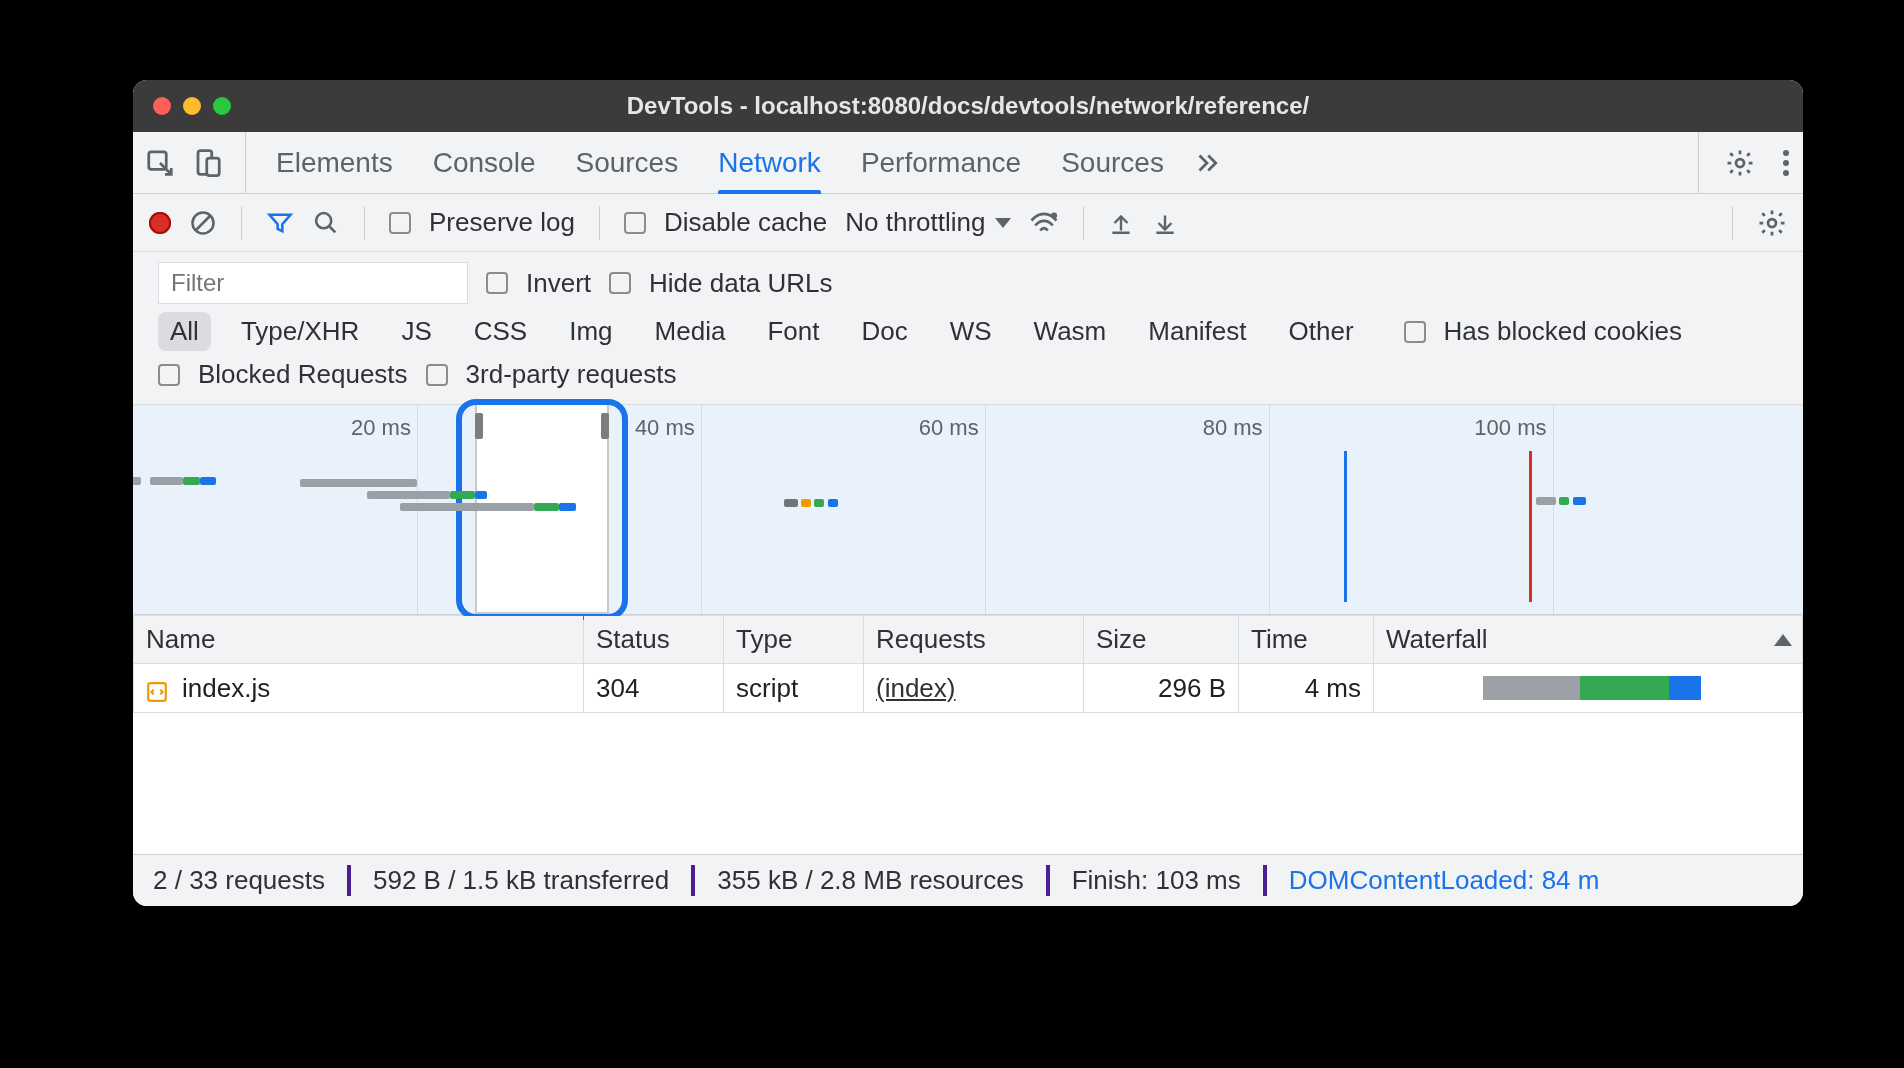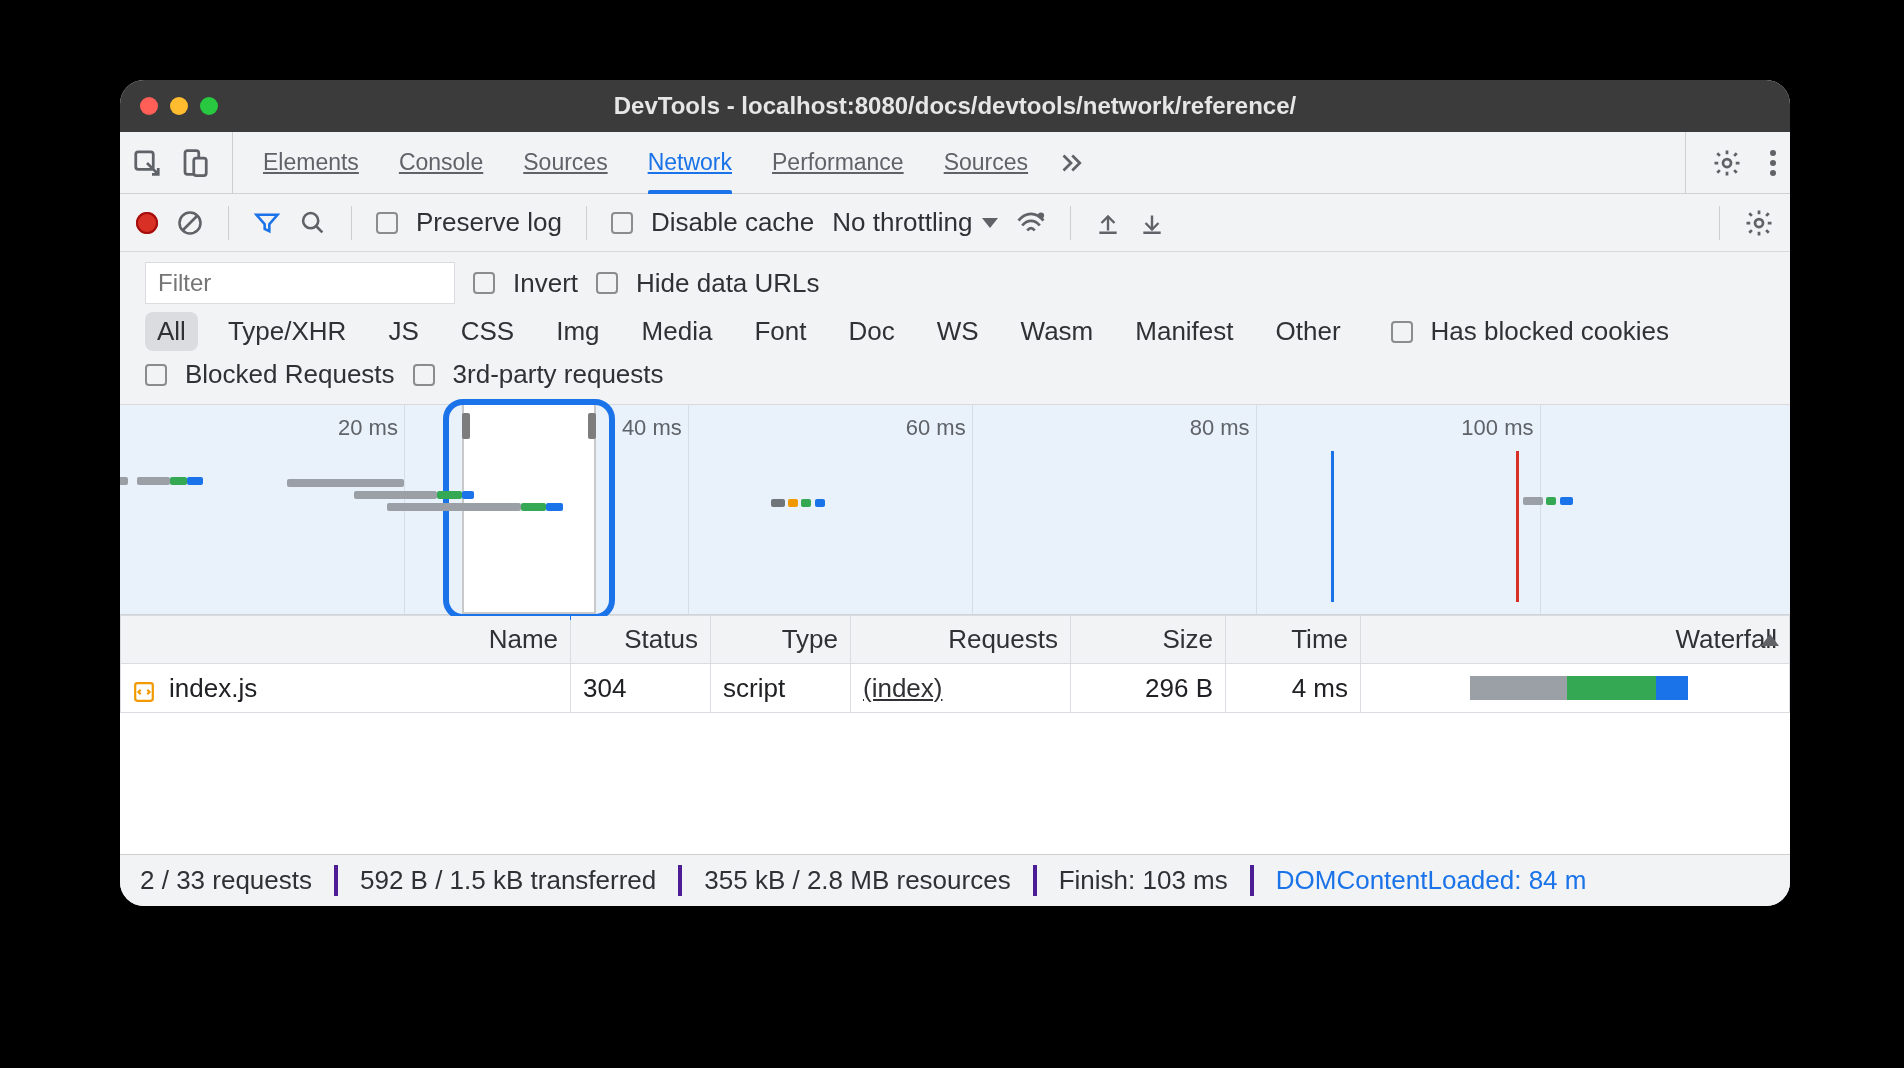--- a/index.html
+++ b/index.html
@@ -1,23 +1,23 @@
 <!DOCTYPE html>
 <html><head>
 <meta charset="utf-8">
 <style>
   * { box-sizing: border-box; margin: 0; padding: 0; font-family: -apple-system, "Helvetica Neue", Arial, sans-serif; }
   html, body { width: 1904px; height: 1068px; background: #000; overflow: hidden; }
 
   .window {
     position: absolute;
-    left: 120px; top: 80px;
+    left: 133px; top: 80px;
     width: 1670px; height: 826px;
     background: #fff;
-    border-radius: 24px;
+    border-radius: 14px;
     overflow: hidden;
     box-shadow: 0 30px 80px rgba(0,0,0,.6);
     font-size: 28px;
     color: #202124;
   }
 
   
   .titlebar {
     height: 52px;
     background: #3b3b3c;
@@ -36,21 +36,21 @@
     background: #f1f3f4;
     border-bottom: 1px solid #d0d0d0;
     display: flex; align-items: stretch;
     padding: 0 12px;
   }
   .topstrip .left-icons { display:flex; align-items:center; gap: 18px; padding-right: 22px; border-right: 1px solid #cfcfcf; margin-right: 30px;}
   .icon { color:#5f6368; display:inline-flex; align-items:center; justify-content:center; }
   .icon svg { stroke: currentColor; fill: none; stroke-width: 2.2; }
 
   .tabs { display:flex; align-items:stretch; gap: 40px; }
-  .tab { display:flex; align-items:center; color:#5f6368; font-size: 23px; cursor:pointer; position:relative;text-decoration:underline; }
+  .tab { display:flex; align-items:center; color:#5f6368; font-size: 28px; cursor:pointer; position:relative; }
   .tab.active { color:#1a73e8; }
   .tab.active::after { content:""; position:absolute; left:0; right:0; bottom:-1px; height:4px; background:#1a73e8; border-radius:2px 2px 0 0;}
   .topstrip .spacer { flex:1; }
   .more-chevrons { display:flex; align-items:center; color:#5f6368; margin: 0 26px 0 26px; }
   .right-icons { display:flex; align-items:center; gap: 26px; padding-left: 26px; border-left:1px solid #cfcfcf; }
 
   
   .toolbar {
     height: 58px;
     background: #f1f3f4;
@@ -80,21 +80,21 @@
   .ov-tick { position:absolute; top: 10px; color:#5f6368; font-size: 22px; transform:translateX(-100%); padding-right:6px;}
   .ov-grid { position:absolute; top:0; bottom:0; width:1px; background:#d4deea; }
   .ov-vline { position:absolute; top: 46px; bottom: 12px; width: 3px; }
   .ov-handle { position:absolute; top: 8px; width: 8px; height: 26px; background:#7d7d7d; border-radius:2px;}
   .bar { position:absolute; height: 8px; border-radius:2px; }
   .bg-grey{background:#9aa0a6;} .bg-green{background:#34a853;} .bg-blue{background:#1a73e8;} .bg-orange{background:#f29900;} .bg-dgrey{background:#707579;}
 
   
   .nettable { width:100%; border-collapse: collapse; }
   .nettable th, .nettable td { border: 1px solid #d9dde1; padding: 8px 12px; font-size: 26px; text-align:left; height: 48px;}
-  .nettable th { background:#f1f3f4; color:#303134; font-weight:400; position:relative;text-align:right;}
+  .nettable th { background:#f1f3f4; color:#303134; font-weight:400; position:relative;}
   .nettable tr:nth-child(even) td { background:#f6f7f8;}
   .nettable tr:nth-child(odd) td { background:#ffffff;}
   .num { text-align:right !important;}
   .sort-ind { position:absolute; right:10px; top:50%; transform:translateY(-50%); border-left:9px solid transparent; border-right:9px solid transparent; border-bottom:12px solid #5f6368;}
   .link-u { color:#303134; text-decoration: underline; cursor:pointer;}
   .file-ico { width:22px; height:22px; display:inline-block; vertical-align:middle; margin-right:14px;}
 
   .wf-cell { position:relative; height: 100%; }
   .wf-bar { position:absolute; top: 50%; transform:translateY(-50%); height: 24px;}
 

